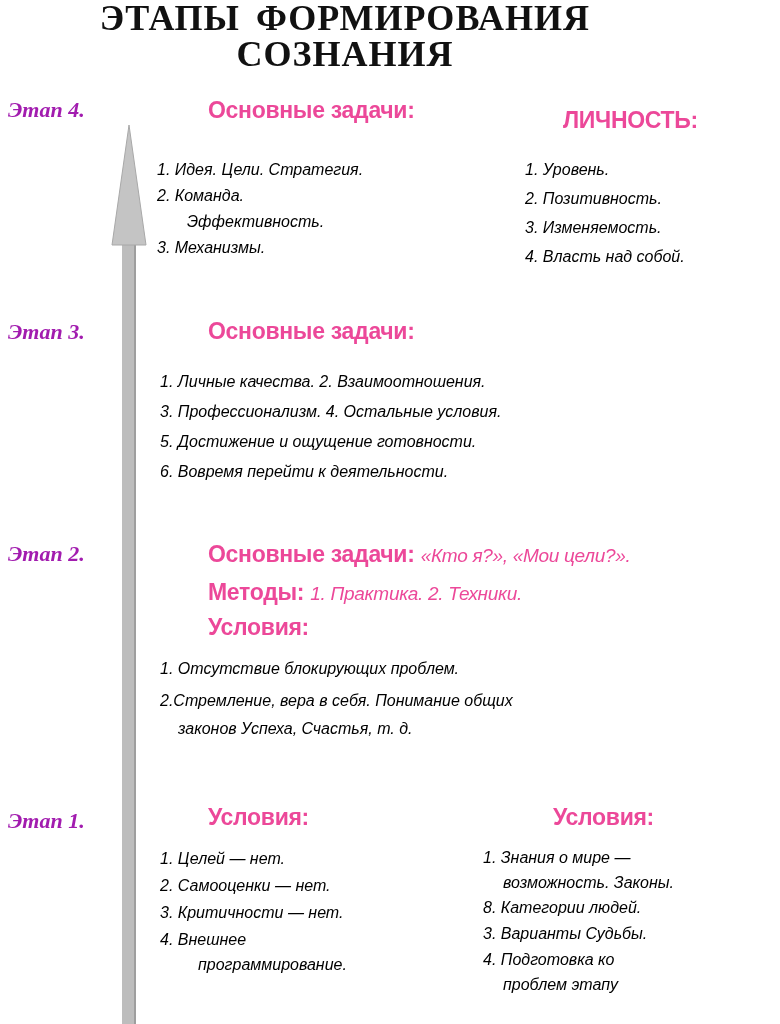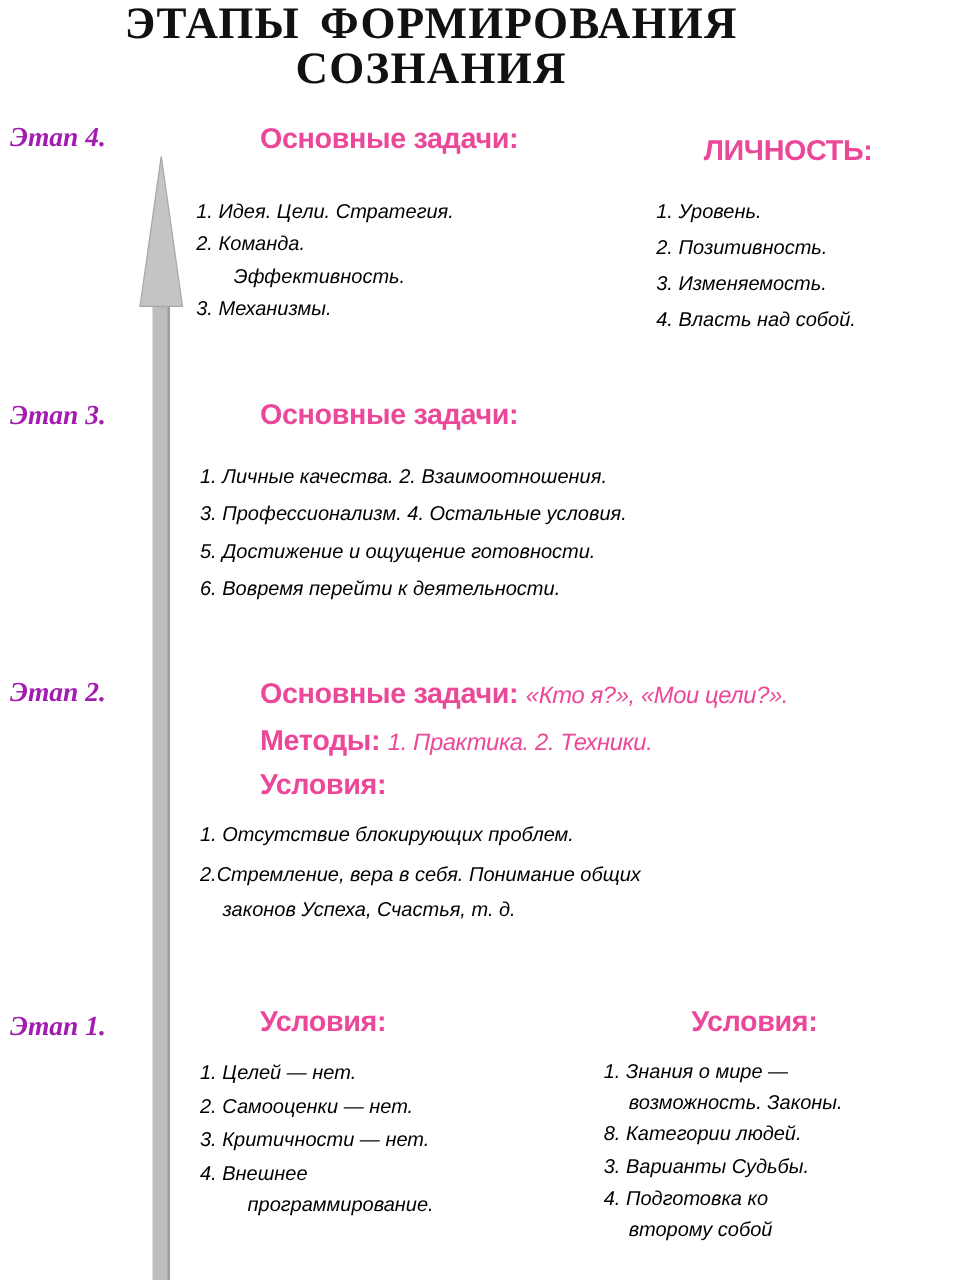--- a/index.html
+++ b/index.html
@@ -92,14 +92,14 @@
   <li>4.  Внешнее</li>
   <li style="padding-left:38px; line-height:24px">программирование.</li>
 </ul>
 <div class="heading" style="left:553px; top:804px">Условия:</div>
 <ul class="list" style="left:483px; top:845px; line-height:26px">
   <li>1. Знания о мире —</li>
   <li style="padding-left:20px; line-height:24px">возможность. Законы.</li>
   <li>8. Категории людей.</li>
   <li>3. Варианты Судьбы.</li>
   <li>4. Подготовка ко</li>
-  <li style="padding-left:20px; line-height:24px">второму собой</li>
+  <li style="padding-left:20px; line-height:24px">проблем этапу</li>
 </ul>
 
 </body></html>

